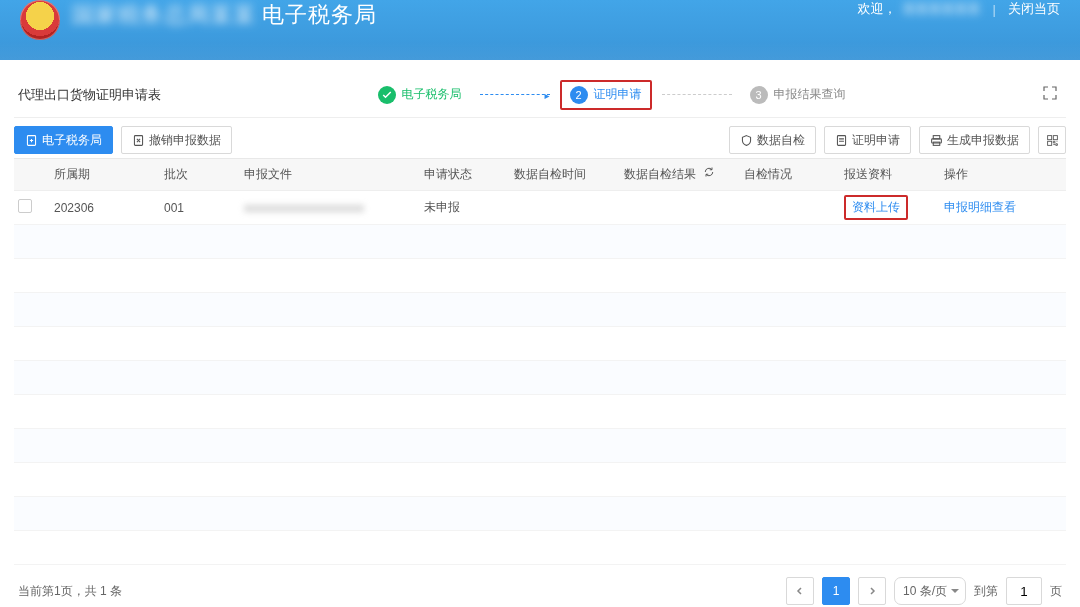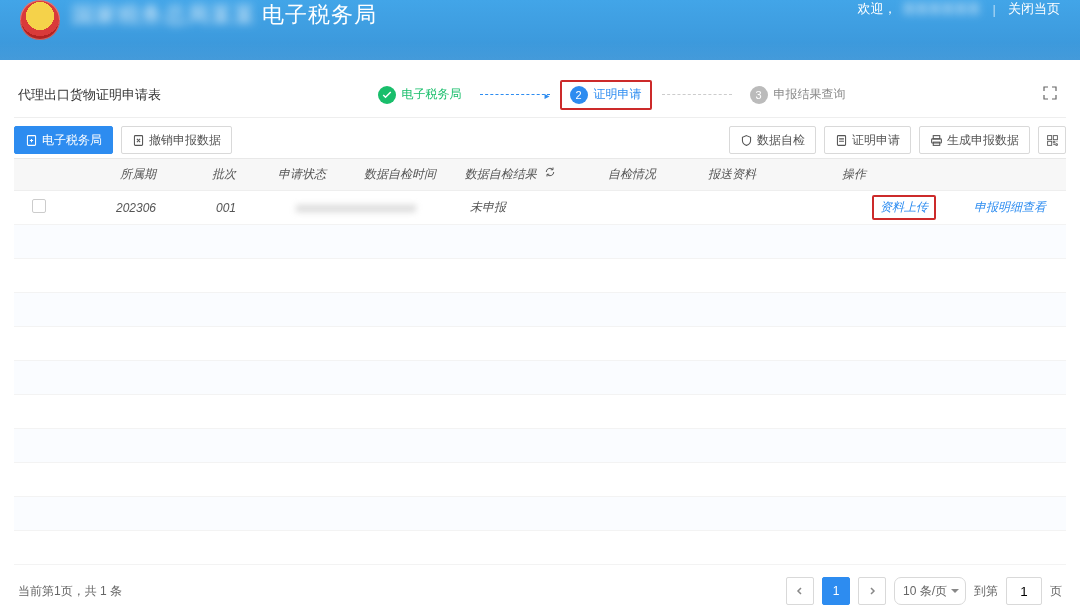--- a/index.html
+++ b/index.html
@@ -45,21 +45,21 @@
   .toolbar { display:flex; align-items:center; height:36px; padding: 4px 0; margin-top:4px; gap:8px;}
   .btn { display:inline-flex; align-items:center; gap:4px; height:28px; padding:0 10px; border:1px solid #d9d9d9; background:#fff; font-size:12px; color:#555; cursor:pointer; border-radius:2px;}
   .btn.primary { background:#2d8cf0; border-color:#2d8cf0; color:#fff;}
   .btn svg{width:13px;height:13px;}
   .toolbar .spacer{flex:1;}
   .qr-btn{width:28px;padding:0;justify-content:center;}
   
   
   .tbl { width:100%; border-top:1px solid #e8e8e8;}
   .thead { display:flex; background:#f7f7f7; height:32px; align-items:center; color:#555; font-size:12px; border-bottom:1px solid #eee;}
-  .th, .td { text-align:right; overflow:hidden; text-overflow:ellipsis; white-space:nowrap; padding:0 4px;font-style:italic;}
+  .th, .td { text-align:left; overflow:hidden; text-overflow:ellipsis; white-space:nowrap; padding:0 4px;}
   .col-chk{flex:0 0 36px;}
   .col-period{flex:0 0 110px;}
   .col-batch{flex:0 0 80px;}
   .col-file{flex:0 0 180px;}
   .col-status{flex:0 0 90px;}
   .col-chktime{flex:0 0 110px;}
   .col-chkres{flex:0 0 120px;}
   .col-chkinfo{flex:0 0 100px;}
   .col-mat{flex:0 0 100px;}
   .col-op{flex:0 0 110px;}
@@ -180,20 +180,21 @@
             <path d="M9 9h2v2h-2zM12 12h2v2h-2zM9 13h2M13 9h1"></path>
           </svg>
       </button>
     </div>
 
     <div class="tbl">
       <div class="thead">
         <div class="th col-chk"></div>
         <div class="th col-period">所属期</div>
         <div class="th col-batch">批次</div>
+        <div class="th col-file">申报文件</div>
         <div class="th col-status">申请状态</div>
         <div class="th col-chktime">数据自检时间</div>
         <div class="th col-chkres">
           <span>数据自检结果</span>
           <span class="refresh">
             <svg width="12" height="12" viewBox="0 0 16 16" fill="none" stroke="#555" stroke-width="1.3">
                 <path d="M3 8a5 5 0 0 1 9-3M13 8a5 5 0 0 1-9 3M12 2v3h-3M4 14v-3h3"></path>
               </svg>
           </span>
         </div>

